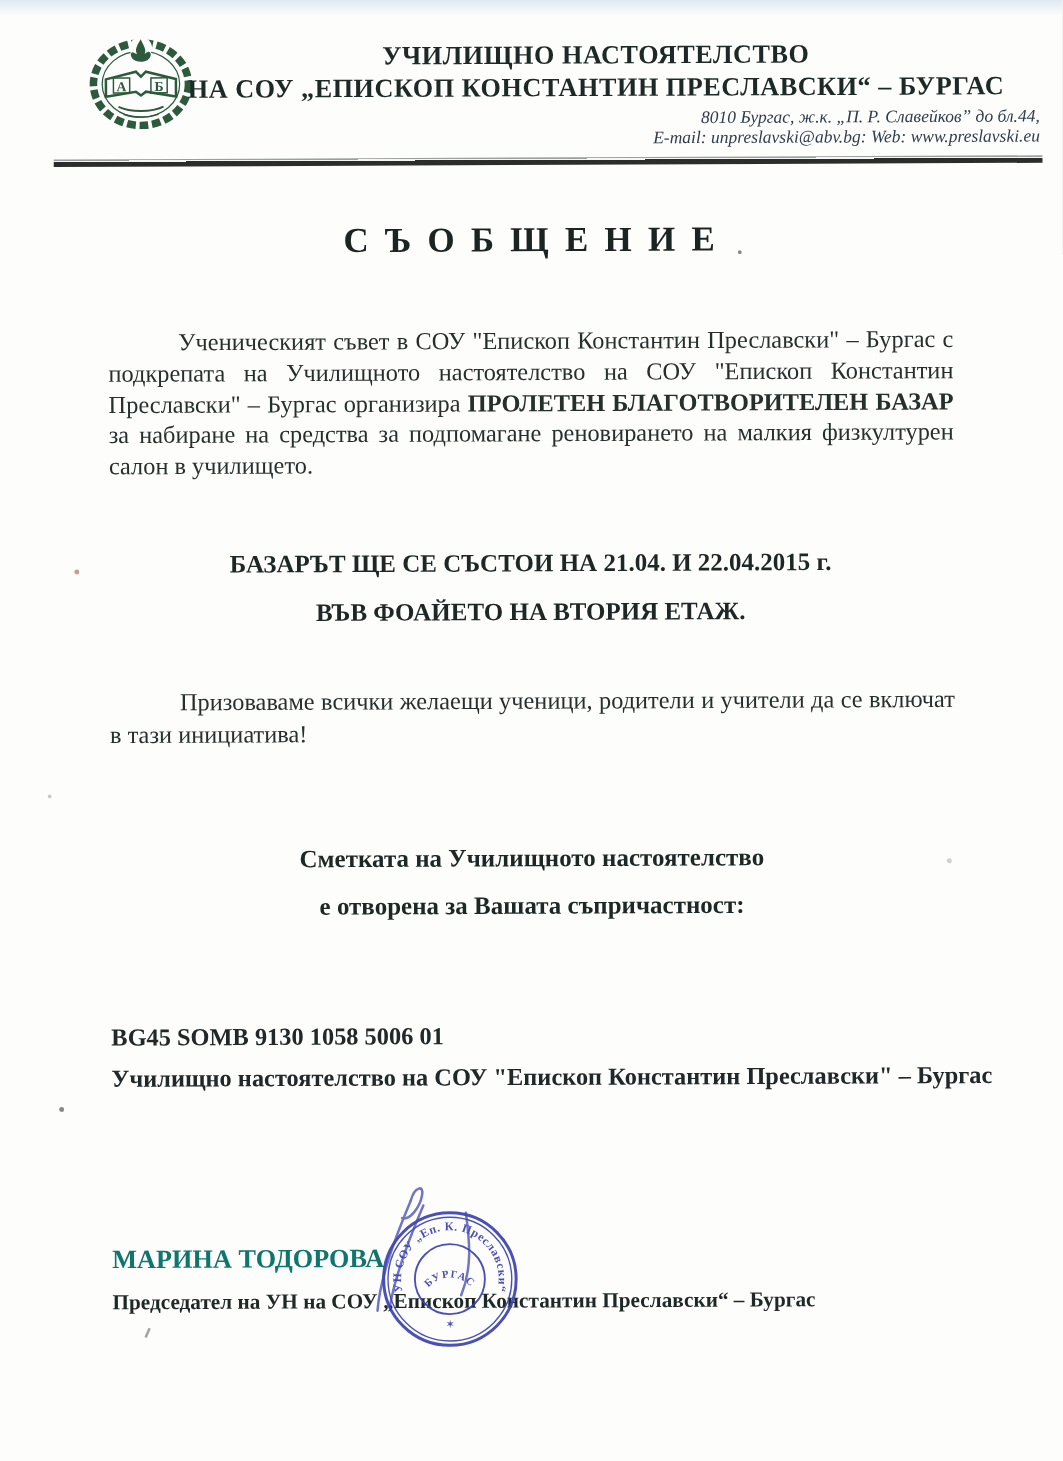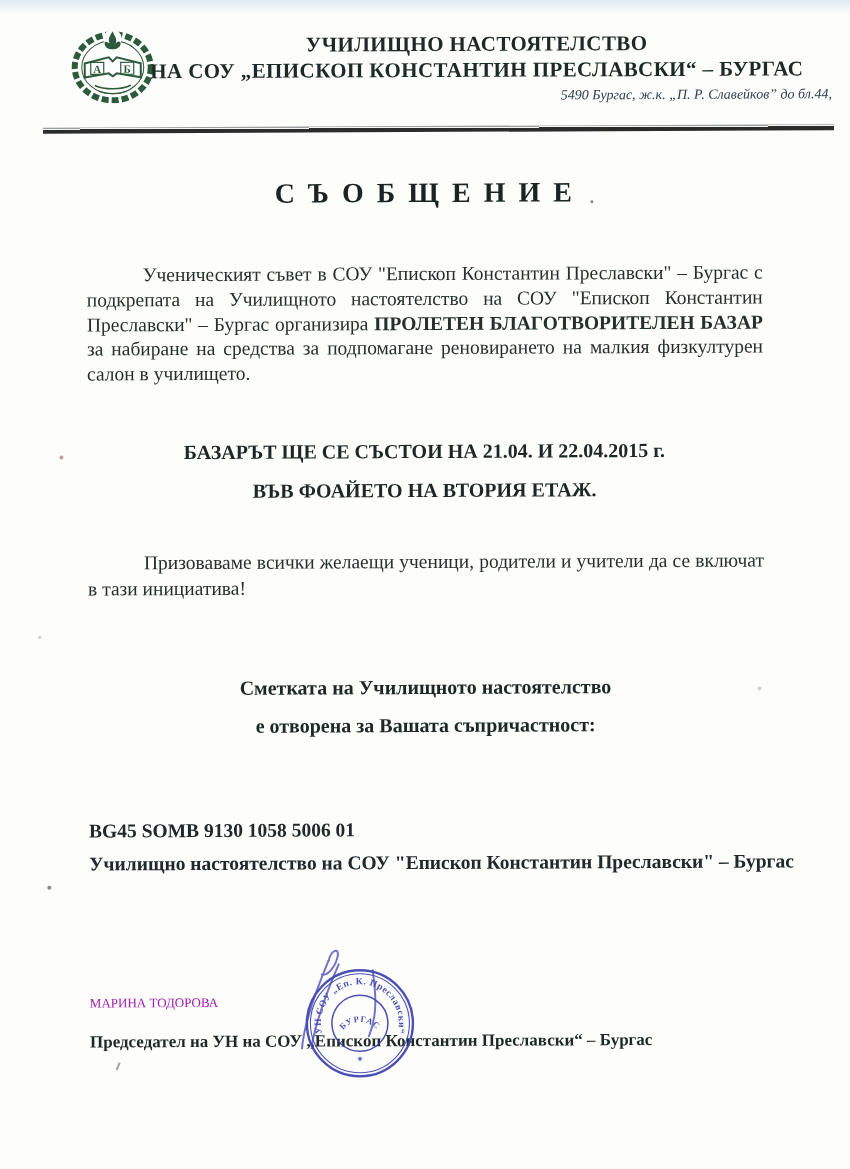--- a/index.html
+++ b/index.html
@@ -30,21 +30,21 @@
   .para2{top:549px;line-height:26px;}
   .center-bold{left:0;right:0;text-align:center;font-size:20px;font-weight:700;color:#1d2726;}
   .ann1{top:440px;}
   .ann2{top:479px;}
   .acct1{top:676px;color:#1c2825;}
   .acct2{top:714px;color:#1c2825;}
   .bankline{left:88px;font-size:19.5px;font-weight:700;color:#20282a;}
   .bank1{top:786px;}
   .bank2{top:819px;}
   .bank3{top:852px;}
-  .signame{left:88px;top:994px;font-size:13px;font-weight:400;color:#a21caf;}
+  .signame{left:88px;top:994px;font-size:21px;font-weight:700;color:#0f766e;}
   .sigpos{left:88px;top:1031px;font-size:17px;font-weight:700;color:#1e2927;}
   .stamp-svg{left:296px;top:961px;opacity:.9;z-index:5;}
   .sig-svg{left:275px;top:938px;z-index:6;}
   .speck{border-radius:50%;}
   .speck.a{left:60px;top:454px;width:4px;height:4px;background:#9c4a44;opacity:.55;}
   .speck.b{left:38px;top:634px;width:3px;height:3px;background:#8a8a8a;opacity:.45;}
   .speck.c{left:46px;top:884px;width:4px;height:4px;background:#3a3a3a;opacity:.6;}
   .speck.d{left:757px;top:688px;width:4px;height:4px;background:#8b8b8b;opacity:.4;}
   .tickmark{left:115px;top:1061px;width:2px;height:8px;background:#4a4a4a;
     opacity:.5;transform:rotate(24deg);}
@@ -71,21 +71,22 @@
       <path d="M24,56 A24,10 0 0 0 60,56" fill="none" stroke="#2d5a3c" stroke-width="1.6"></path>
       <path d="M28,62 A20,8 0 0 0 56,62" fill="none" stroke="#2d5a3c" stroke-width="1.2"></path>
     </svg>
 
     <div class="abs org">
       <div>УЧИЛИЩНО НАСТОЯТЕЛСТВО</div>
       <div>НА СОУ „ЕПИСКОП КОНСТАНТИН ПРЕСЛАВСКИ“ – БУРГАС</div>
     </div>
 
     <div class="abs address">
-      <div>5490 Бургас,  ж.к. „П. Р. Славейков” до бл.44,</div>
+      <div>8010 Бургас,  ж.к. „П. Р. Славейков” до бл.44,</div>
+      <div>E-mail: unpreslavski@abv.bg:   Web: www.preslavski.eu</div>
     </div>
 
     <div class="abs rule"></div>
 
     <div class="abs doc-title">СЪОБЩЕНИЕ</div>
     <div class="abs title-dot"></div>
 
     <div class="abs para para1"><span>Ученическият съвет в СОУ "Епископ Константин Преславски" – Бургас с подкрепата на Училищното настоятелство на СОУ "Епископ Константин Преславски" – Бургас организира </span><b>ПРОЛЕТЕН БЛАГОТВОРИТЕЛЕН БАЗАР</b><span> за набиране на средства за подпомагане реновирането на малкия физкултурен салон в училището.</span></div>
 
     <div class="abs center-bold ann1">БАЗАРЪТ ЩЕ СЕ СЪСТОИ НА 21.04. И 22.04.2015 г.</div>

